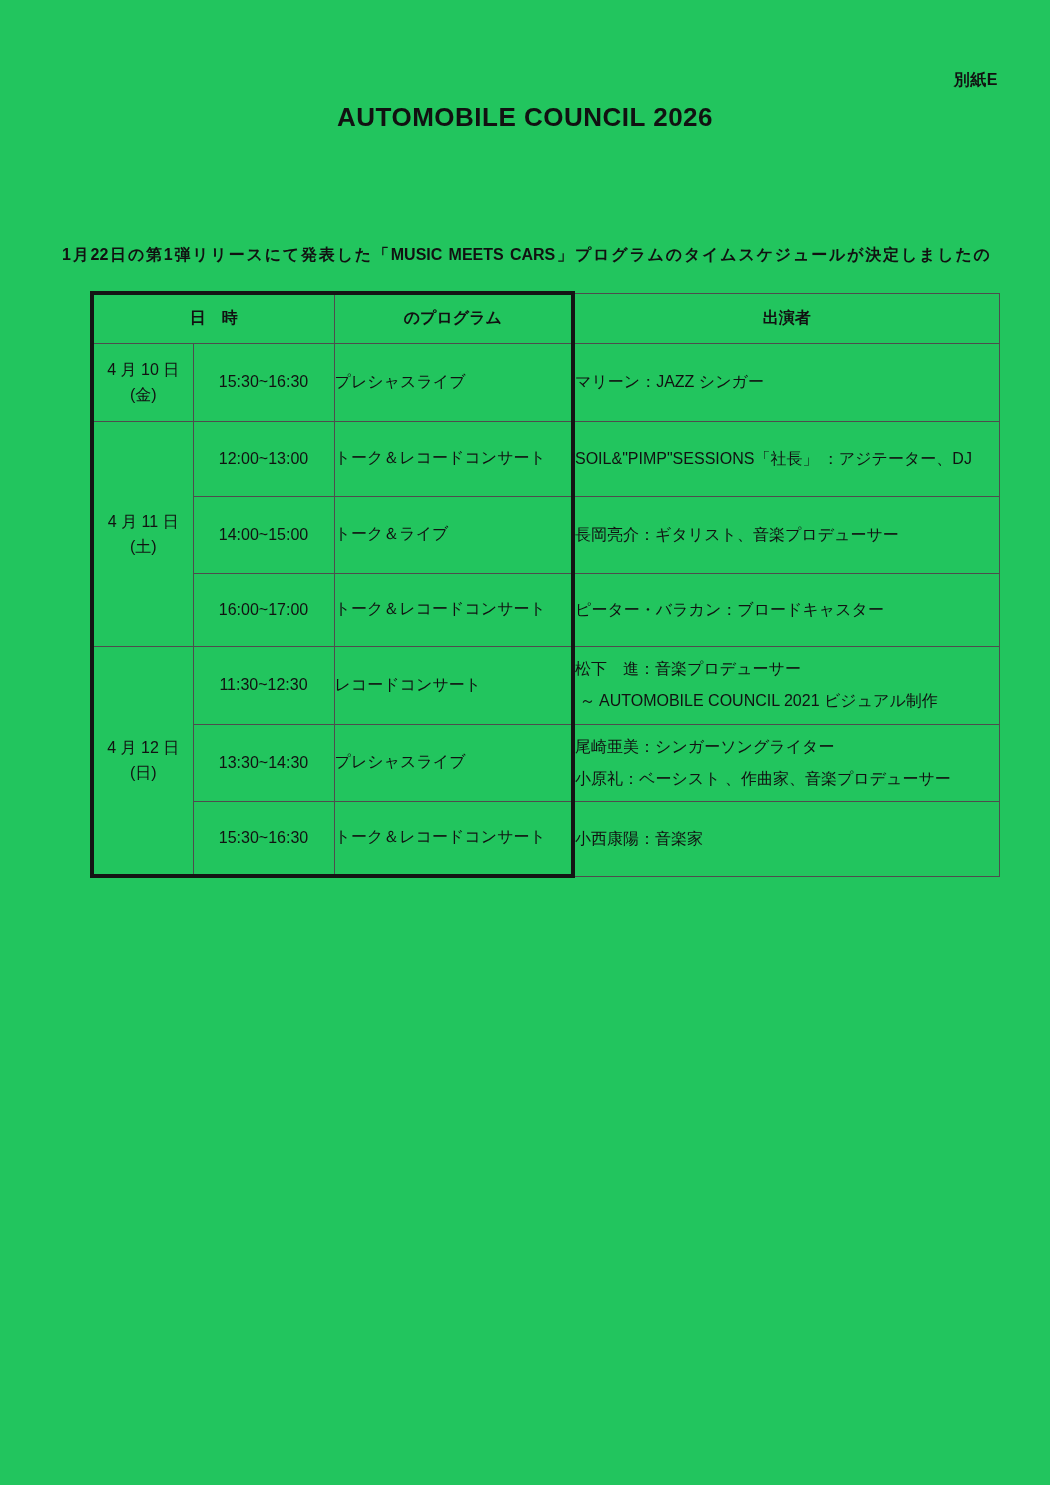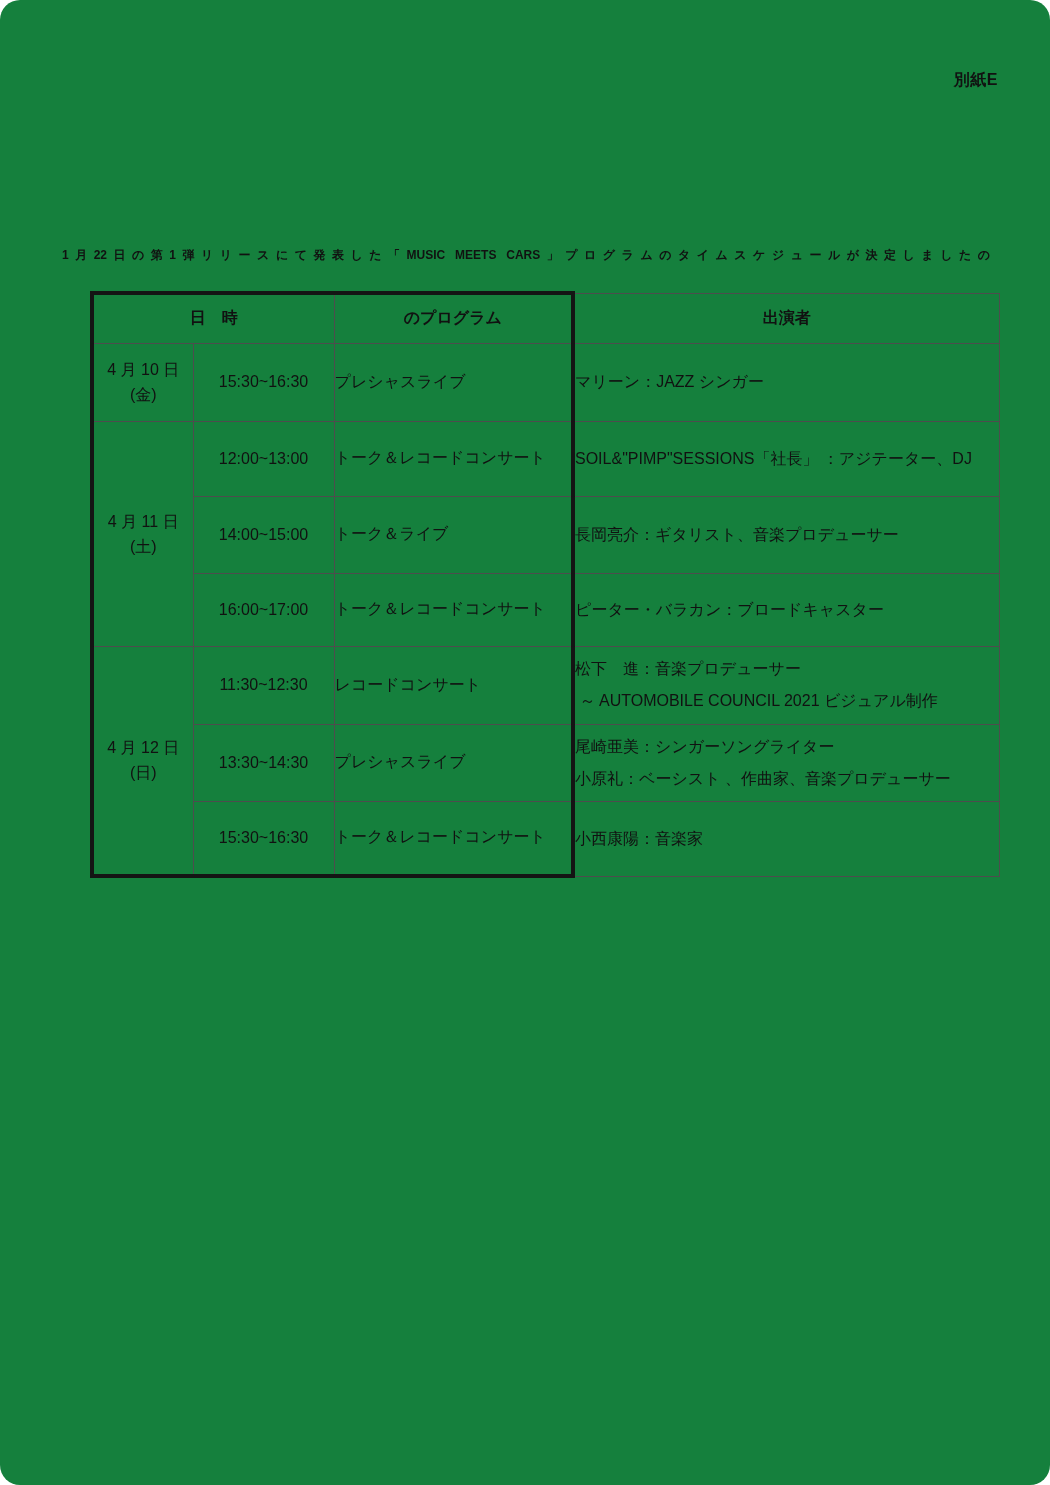--- a/index.html
+++ b/index.html
@@ -1,36 +1,35 @@
 <!DOCTYPE html>
 <html><head>
 <meta charset="utf-8">
 <style>
   html,body{margin:0;padding:0;background:#ffffff;}
   .page{
     position:relative;
     width:1050px;height:1485px;
-    background:#15803d;
+    background:#22c55e;
     font-family:"Liberation Sans","DejaVu Sans",sans-serif;
     color:#111;
     overflow:hidden;
-    border-radius:20px;
   }
   .corner-label{
     position:absolute;top:70px;right:52px;
     font-size:16px;font-weight:700;letter-spacing:.5px;
   }
   .title-block{
     position:absolute;top:94px;left:0;width:1050px;
     text-align:center;font-weight:700;font-size:26px;line-height:46px;
     letter-spacing:.5px;
   }
   .intro{
     position:absolute;top:240px;left:62px;width:928px;
-    font-weight:700;font-size:12px;line-height:30px;
+    font-weight:700;font-size:16px;line-height:30px;
   }
   .intro .justify-line{text-align:justify;text-align-last:justify;}
   table.sched{
     position:absolute;top:291px;left:90px;
     width:907px;border-collapse:collapse;table-layout:fixed;
     font-size:16px;
   }
   table.sched th,table.sched td{
     border:1px solid #4d4d4d;
     vertical-align:middle;
@@ -50,20 +49,21 @@
   td.performer .pl{line-height:32px;white-space:pre-wrap;}
 </style>
 </head>
 <body>
 
 <div class="page">
 
   <div class="corner-label">別紙E</div>
 
   <div class="title-block">
+    <div>AUTOMOBILE COUNCIL 2026</div>
   </div>
 
   <div class="intro">
     <div class="justify-line">1月22日の第1弾リリースにて発表した「MUSIC MEETS CARS」プログラムのタイムスケジュールが決定しましたの</div>
   </div>
 
   <table class="sched">
     <colgroup>
       <col style="width:101px">
       <col style="width:141px">

